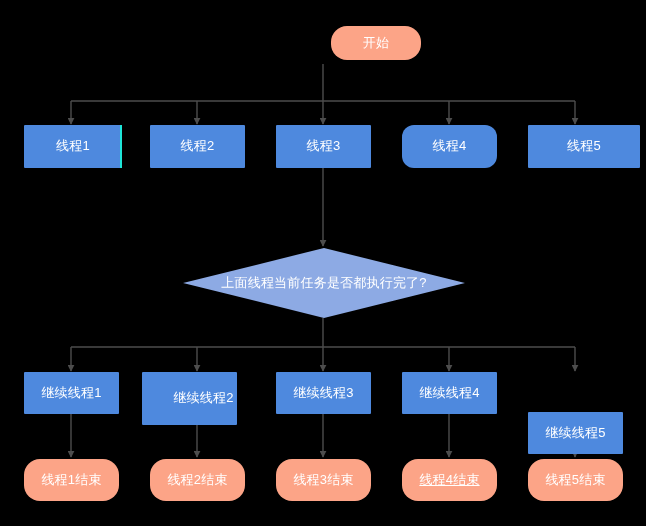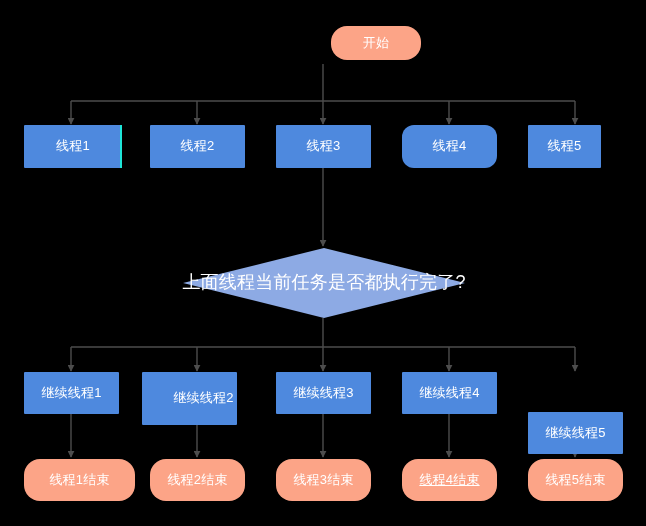--- a/index.html
+++ b/index.html
@@ -63,21 +63,21 @@
     top: 0;
     width: 100%;
     height: 100%;
     background: #8DAAE4;
     clip-path: polygon(50% 0%, 100% 50%, 50% 100%, 0% 50%);
   }
   .node-decision .diamond-label {
     position: relative;
     z-index: 2;
     color: #ffffff;
-    font-size: 18px;
+    font-size: 13px;
   }
 </style>
 </head>
 <body>
 
 <div id="canvas">
 
   <svg id="edges" viewBox="0 0 646 526" width="646" height="526">
     <defs>
       <marker id="arrow" viewBox="0 0 10 10" refX="9" refY="5" markerWidth="5" markerHeight="5" orient="auto-start-reverse">
@@ -122,21 +122,21 @@
   </div>
   <div class="node node-thread" style="left:150px; top:125px; width:95px; height:43px;">
     <span>线程2</span>
   </div>
   <div class="node node-thread" style="left:276px; top:125px; width:95px; height:43px;">
     <span>线程3</span>
   </div>
   <div class="node node-thread" style="left:402px; top:125px; width:95px; height:43px;border-radius:12px;">
     <span>线程4</span>
   </div>
-  <div class="node node-thread" style="left:528px; top:125px; width:73px; height:43px;">
+  <div class="node node-thread" style="left:528px; top:125px; width:112px; height:43px;">
     <span>线程5</span>
   </div>
 
   <div class="node node-decision" style="left:183px; top:248px; width:282px; height:70px;">
     <div class="diamond-shape"></div>
     <span class="diamond-label">上面线程当前任务是否都执行完了?</span>
   </div>
 
   <div class="node node-continue" style="left:24px; top:372px; width:95px; height:42px;">
     <span>继续线程1</span>
@@ -147,21 +147,21 @@
   <div class="node node-continue" style="left:276px; top:372px; width:95px; height:42px;align-items:center;">
     <span>继续线程3</span>
   </div>
   <div class="node node-continue" style="left:402px; top:372px; width:95px; height:42px;">
     <span>继续线程4</span>
   </div>
   <div class="node node-continue" style="left:528px; top:372px; width:95px; height:42px;margin-top:40px;">
     <span>继续线程5</span>
   </div>
 
-  <div class="node node-end" style="left:24px; top:459px; width:111px; height:42px;">
+  <div class="node node-end" style="left:24px; top:459px; width:95px; height:42px;">
     <span>线程1结束</span>
   </div>
   <div class="node node-end" style="left:150px; top:459px; width:95px; height:42px;">
     <span>线程2结束</span>
   </div>
   <div class="node node-end" style="left:276px; top:459px; width:95px; height:42px;">
     <span>线程3结束</span>
   </div>
   <div class="node node-end" style="left:402px; top:459px; width:95px; height:42px;text-decoration:underline;">
     <span>线程4结束</span>

